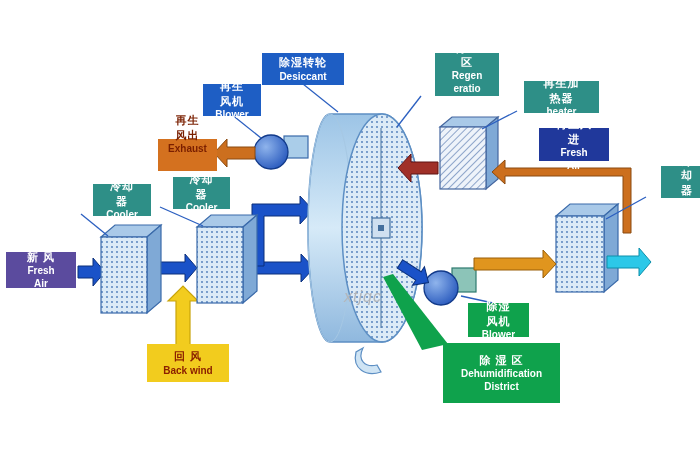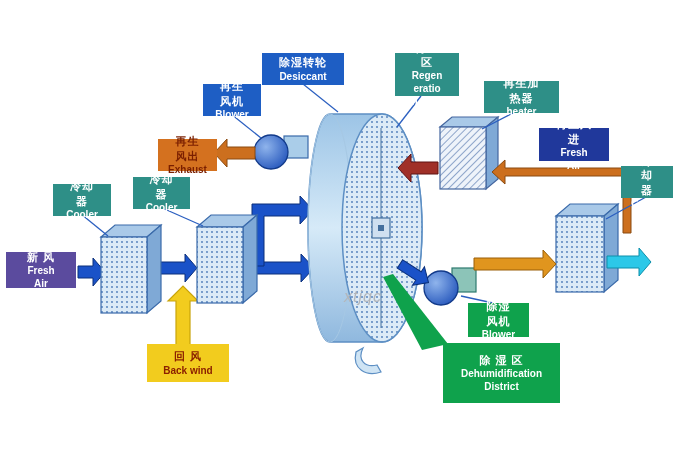--- a/index.html
+++ b/index.html
@@ -5,32 +5,32 @@
   html,body{margin:0;padding:0;background:#ffffff;}
   #stage{position:relative;width:700px;height:451px;background:#ffffff;overflow:hidden;
          font-family:"Liberation Sans","DejaVu Sans",sans-serif;}
   #diagram-svg{position:absolute;left:0;top:0;}
   .lbl{position:absolute;display:flex;flex-direction:column;align-items:center;justify-content:center;
        text-align:center;font-weight:bold;color:#ffffff;line-height:1.3;box-sizing:border-box;padding:16px;}
   .lbl .zh{font-size:11px;letter-spacing:1px;}
   .lbl .en{font-size:10px;}
   .bg-blue{background:#1e5ec4;}
   .bg-navy{background:#20389b;}
-  .bg-teal{background:#2e8f87;}
+  .bg-teal{background:#2e8f87;margin-left:40px;}
   .bg-green{background:#0fa24c;}
   .bg-purple{background:#5b4b9e;}
   .bg-orange{background:#d4711f;color:#7a1f00;}
   .bg-yellow{background:#f2cc1e;color:#8b2000;text-align:right;}
   .break .en{word-break:break-all;}
   
   .p-desiccant{left:262px;top:53px;width:82px;height:31px;}
   .p-regen-area{left:395px;top:53px;width:64px;height:43px;}
   .p-regen-blower{left:203px;top:84px;width:58px;height:28px;}
   .p-regen-heater{left:484px;top:81px;width:75px;height:30px;}
-  .p-exhaust{left:158px;top:139px;width:59px;height:30px;}
+  .p-exhaust{left:158px;top:139px;width:59px;height:30px;justify-content:flex-end;}
   .p-regen-fresh{left:539px;top:128px;width:70px;height:33px;}
   .p-cooler-right{left:621px;top:166px;width:52px;height:31px;}
   .p-cooler1{left:53px;top:184px;width:58px;height:30px;}
   .p-cooler2{left:133px;top:177px;width:57px;height:30px;}
   .p-fresh-air{left:6px;top:252px;width:70px;height:36px;}
   .p-air-supply{left:619px;top:240px;width:70px;height:36px;}
   .p-back-wind{left:147px;top:344px;width:82px;height:38px;}
   .p-dehum-blower{left:468px;top:303px;width:61px;height:34px;}
   .p-dehum-district{left:419px;top:343px;width:117px;height:60px;margin-left:24px;}
   .watermark{position:absolute;left:344px;top:288px;color:#b3b6ba;font-size:16px;

